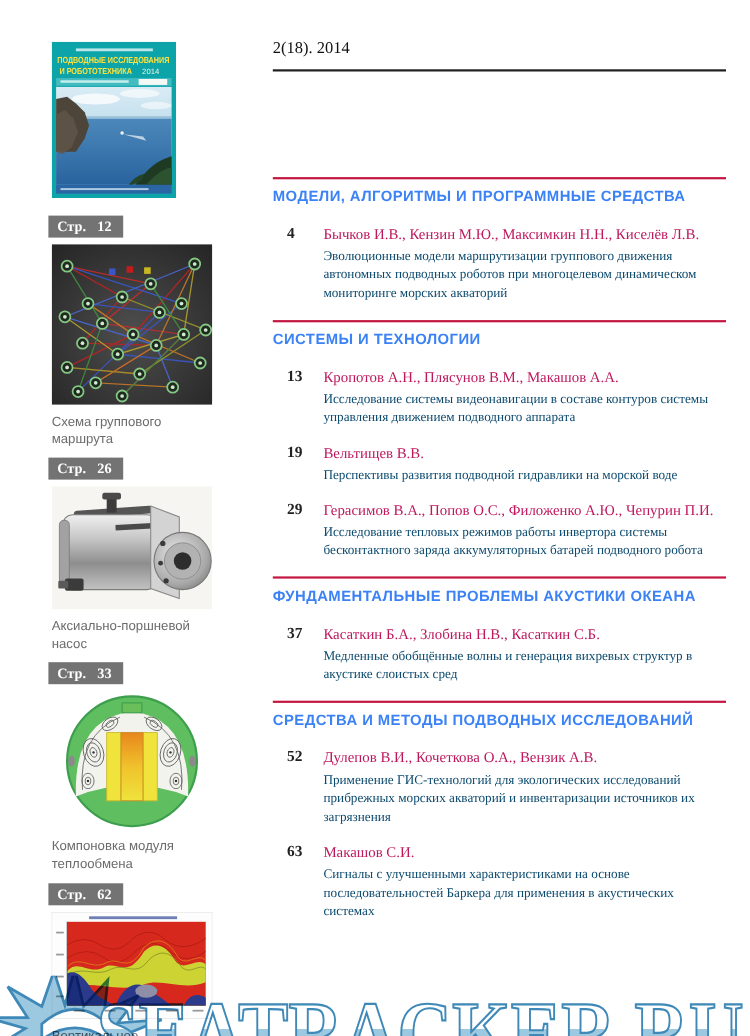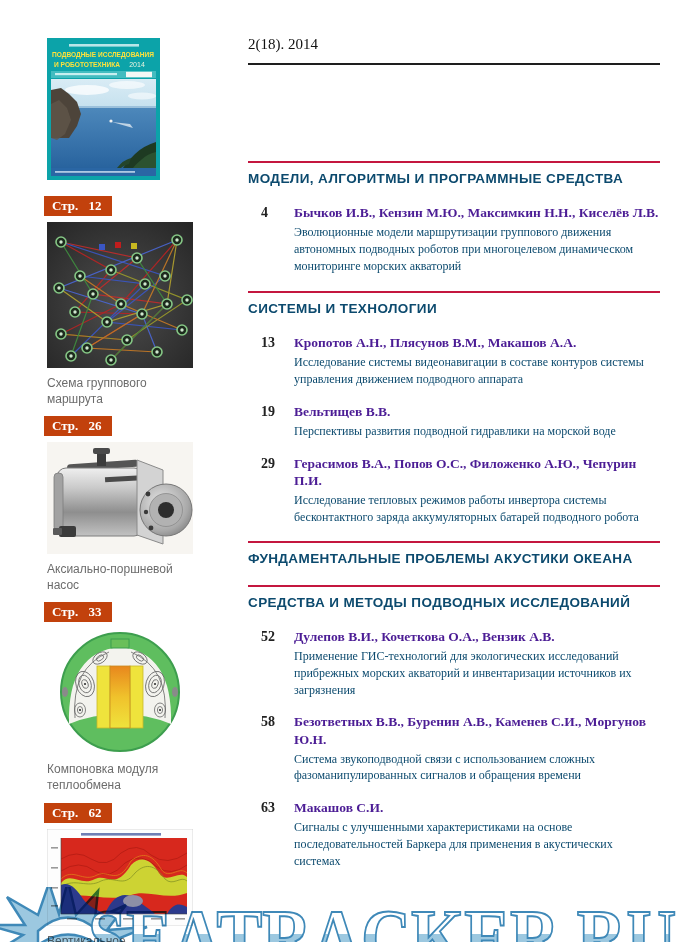--- a/index.html
+++ b/index.html
@@ -2,46 +2,46 @@
 <html><head>
 <meta charset="utf-8">
 <style>
   html,body{margin:0;padding:0;background:#ffffff;}
   #page{position:relative;width:682px;height:942px;background:#ffffff;overflow:hidden;
         font-family:"Liberation Serif",serif;color:#222;}
 
   
   #sidebar{position:absolute;left:47px;top:38px;width:146px;}
   .cover{width:113px;height:146px;}
-  .badge{display:inline-block;margin:0 0 0 -3px;background:#c2410c;color:#fff;
+  .badge{display:inline-block;margin:0 0 0 -3px;background:#737373;color:#fff;
          font-family:"Liberation Serif",serif;font-weight:bold;font-size:13px;
          padding:2px 10px 3px 8px;word-spacing:7px;line-height:15px;}
   .badge1{margin-top:12px;}
   .thumb{display:block;margin-top:6px;line-height:0;}
   .caption{margin-top:8px;font-family:Liberation Sans, sans-serif;font-size:12px;
            color:#6c6c6c;line-height:1.3;width:146px;}
   .badge-n{margin-top:9px;}
 
   
   #main{position:absolute;left:248px;top:36px;width:412px;}
   .toc-header{border-bottom:2px solid #1e1e1e;padding-bottom:9px;display:flex;
               justify-content:space-between;align-items:flex-end;}
   .page-title{font-size:28px;letter-spacing:1px;color:#c41a3d;font-weight:normal;
               margin:0;line-height:1;}
   .issue{font-size:15px;font-weight:normal;color:#111;padding-bottom:1px;}
 
   .toc-section .section-rule{height:2px;background:#c4163f;margin:16px 0 8px 0;}
   .toc-section:first-child .section-rule{margin-top:96px;}
   .sec-heading{font-family:"Liberation Sans",sans-serif;font-size:13.5px;font-weight:bold;
-               color:#0c4a6e;letter-spacing:.4px;margin:0 0 17px 0;line-height:1.2;}
+               color:#3b82f6;letter-spacing:.4px;margin:0 0 17px 0;line-height:1.2;}
   .entry{display:flex;margin-bottom:15px;}
   .entry-page{width:46px;box-sizing:border-box;padding-left:13px;font-weight:bold;
               font-size:14px;flex:none;line-height:1.25;}
   .entry-body{flex:1;min-width:0;}
-  .entry-authors{font-weight:bold;font-size:13.5px;line-height:1.27;color:#4c1d95;}
+  .entry-authors{font-weight:normal;font-size:13.5px;line-height:1.27;color:#be185d;}
   .entry-title{font-size:12px;line-height:1.4;color:#0c4a6e;margin-top:3px;}
   .entry-title:empty{display:none;margin:0;}
 
   
   #watermark{position:absolute;left:0;top:887px;width:682px;height:99px;
              mix-blend-mode:multiply;pointer-events:none;}
   #wm-star{position:absolute;left:-8px;top:0px;}
   #wm-text{position:absolute;left:84px;top:8px;}
 </style>
 </head>
@@ -350,41 +350,43 @@
         <div class="entry-authors">Герасимов В.А., Попов О.С., Филоженко А.Ю., Чепурин П.И.</div>
         <div class="entry-title">Исследование тепловых режимов работы инвертора системы бесконтактного заряда аккумуляторных батарей подводного робота</div>
       </div>
     </div>
   </div>
     </section>
 
     <section class="toc-section">
       <div class="section-rule"></div>
       <h2 class="sec-heading">ФУНДАМЕНТАЛЬНЫЕ ПРОБЛЕМЫ АКУСТИКИ ОКЕАНА</h2>
+      <div class="entries">
+    <div class="entry">
+      <div class="entry-page">37</div>
+      <div class="entry-body">
+        <div class="entry-authors">Касаткин Б.А., Злобина Н.В., Касаткин С.Б.</div>
+        <div class="entry-title">Медленные обобщённые волны и генерация вихревых структур в акустике слоистых сред</div>
+      </div>
+    </div>
+  </div>
     </section>
 
     <section class="toc-section">
       <div class="section-rule"></div>
       <h2 class="sec-heading">СРЕДСТВА И МЕТОДЫ ПОДВОДНЫХ ИССЛЕДОВАНИЙ</h2>
       <div class="entries">
     <div class="entry">
       <div class="entry-page">52</div>
       <div class="entry-body">
         <div class="entry-authors">Дулепов В.И., Кочеткова О.А., Вензик А.В.</div>
         <div class="entry-title">Применение ГИС-технологий для экологических исследований прибрежных морских акваторий и инвентаризации источников их загрязнения</div>
       </div>
     </div>
 
-    <div class="entry">
-      <div class="entry-page">58</div>
-      <div class="entry-body">
-        <div class="entry-authors">Безответных В.В., Буренин А.В., Каменев С.И., Моргунов Ю.Н.</div>
-        <div class="entry-title">Система звукоподводной связи с использованием сложных фазоманипулированных сигналов и обращения времени</div>
-      </div>
-    </div>
 
     <div class="entry">
       <div class="entry-page">63</div>
       <div class="entry-body">
         <div class="entry-authors">Макашов С.И.</div>
         <div class="entry-title">Сигналы с улучшенными характеристиками на основе последовательностей Баркера для применения в акустических системах</div>
       </div>
     </div>
 
   </div>

